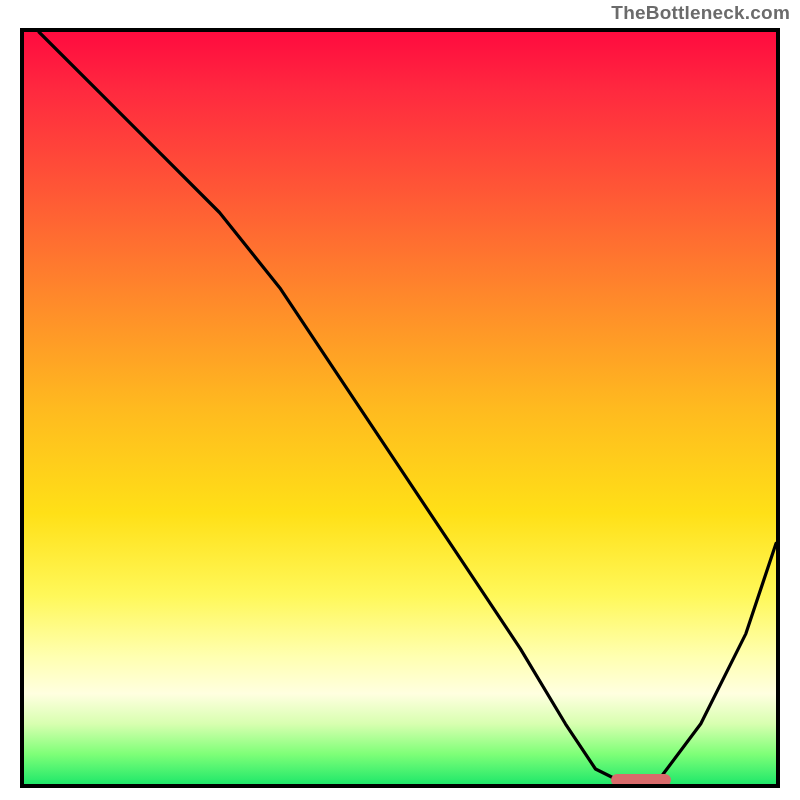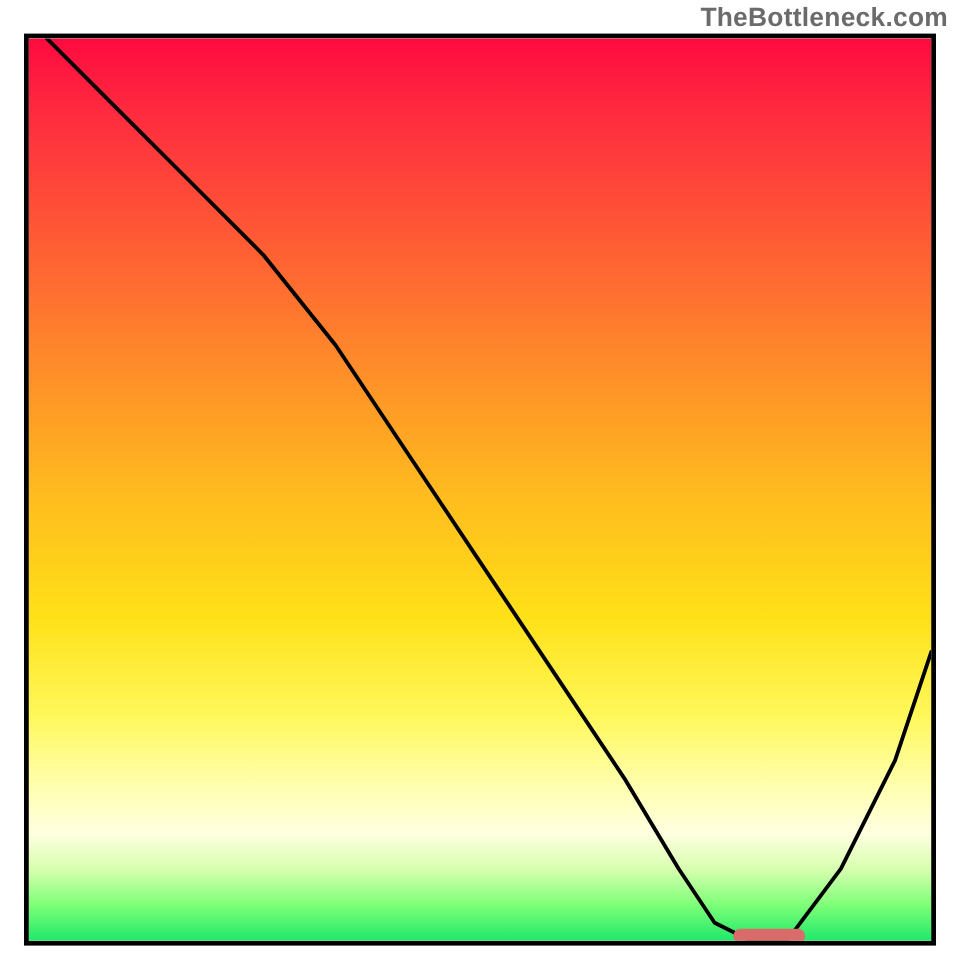--- a/index.html
+++ b/index.html
@@ -12,21 +12,21 @@
   }
   .canvas {
     position: relative;
     width: 800px;
     height: 800px;
   }
   .watermark {
     position: absolute;
     top: 2px;
     right: 10px;
-    font-size: 22px;
+    font-size: 19px;
     font-weight: 600;
     color: #6b6b6b;
     letter-spacing: 0.2px;
   }
   .plot-frame {
     position: absolute;
     left: 20px;
     top: 28px;
     width: 760px;
     height: 760px;

